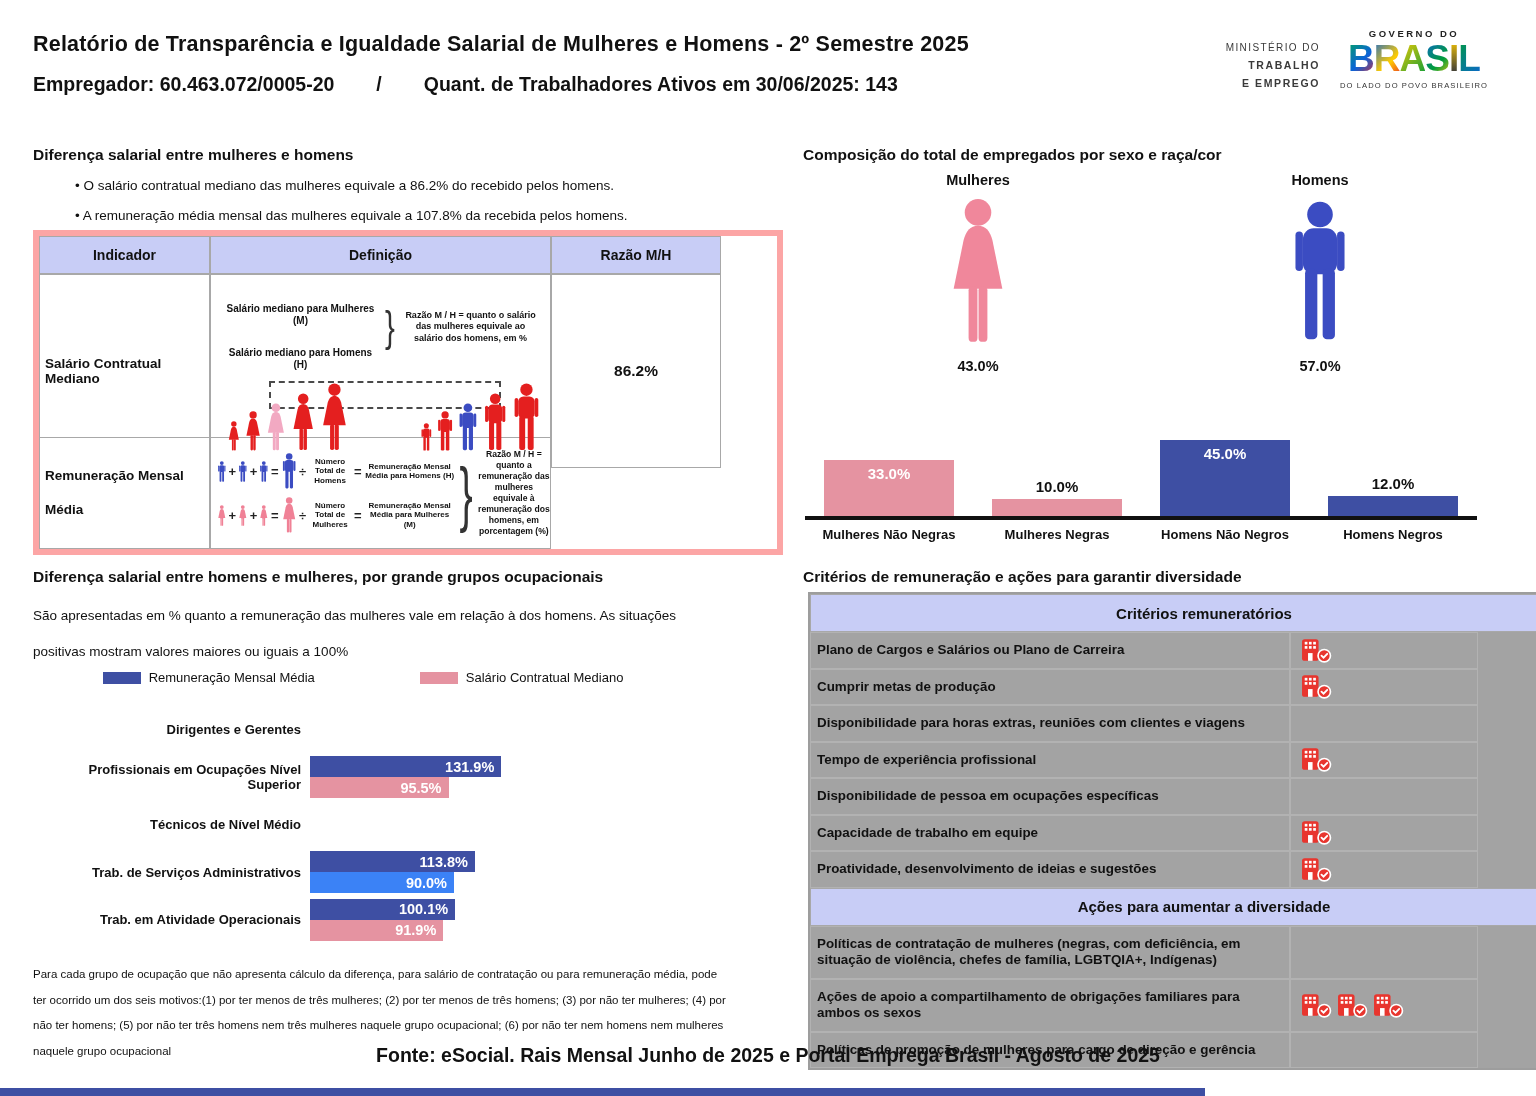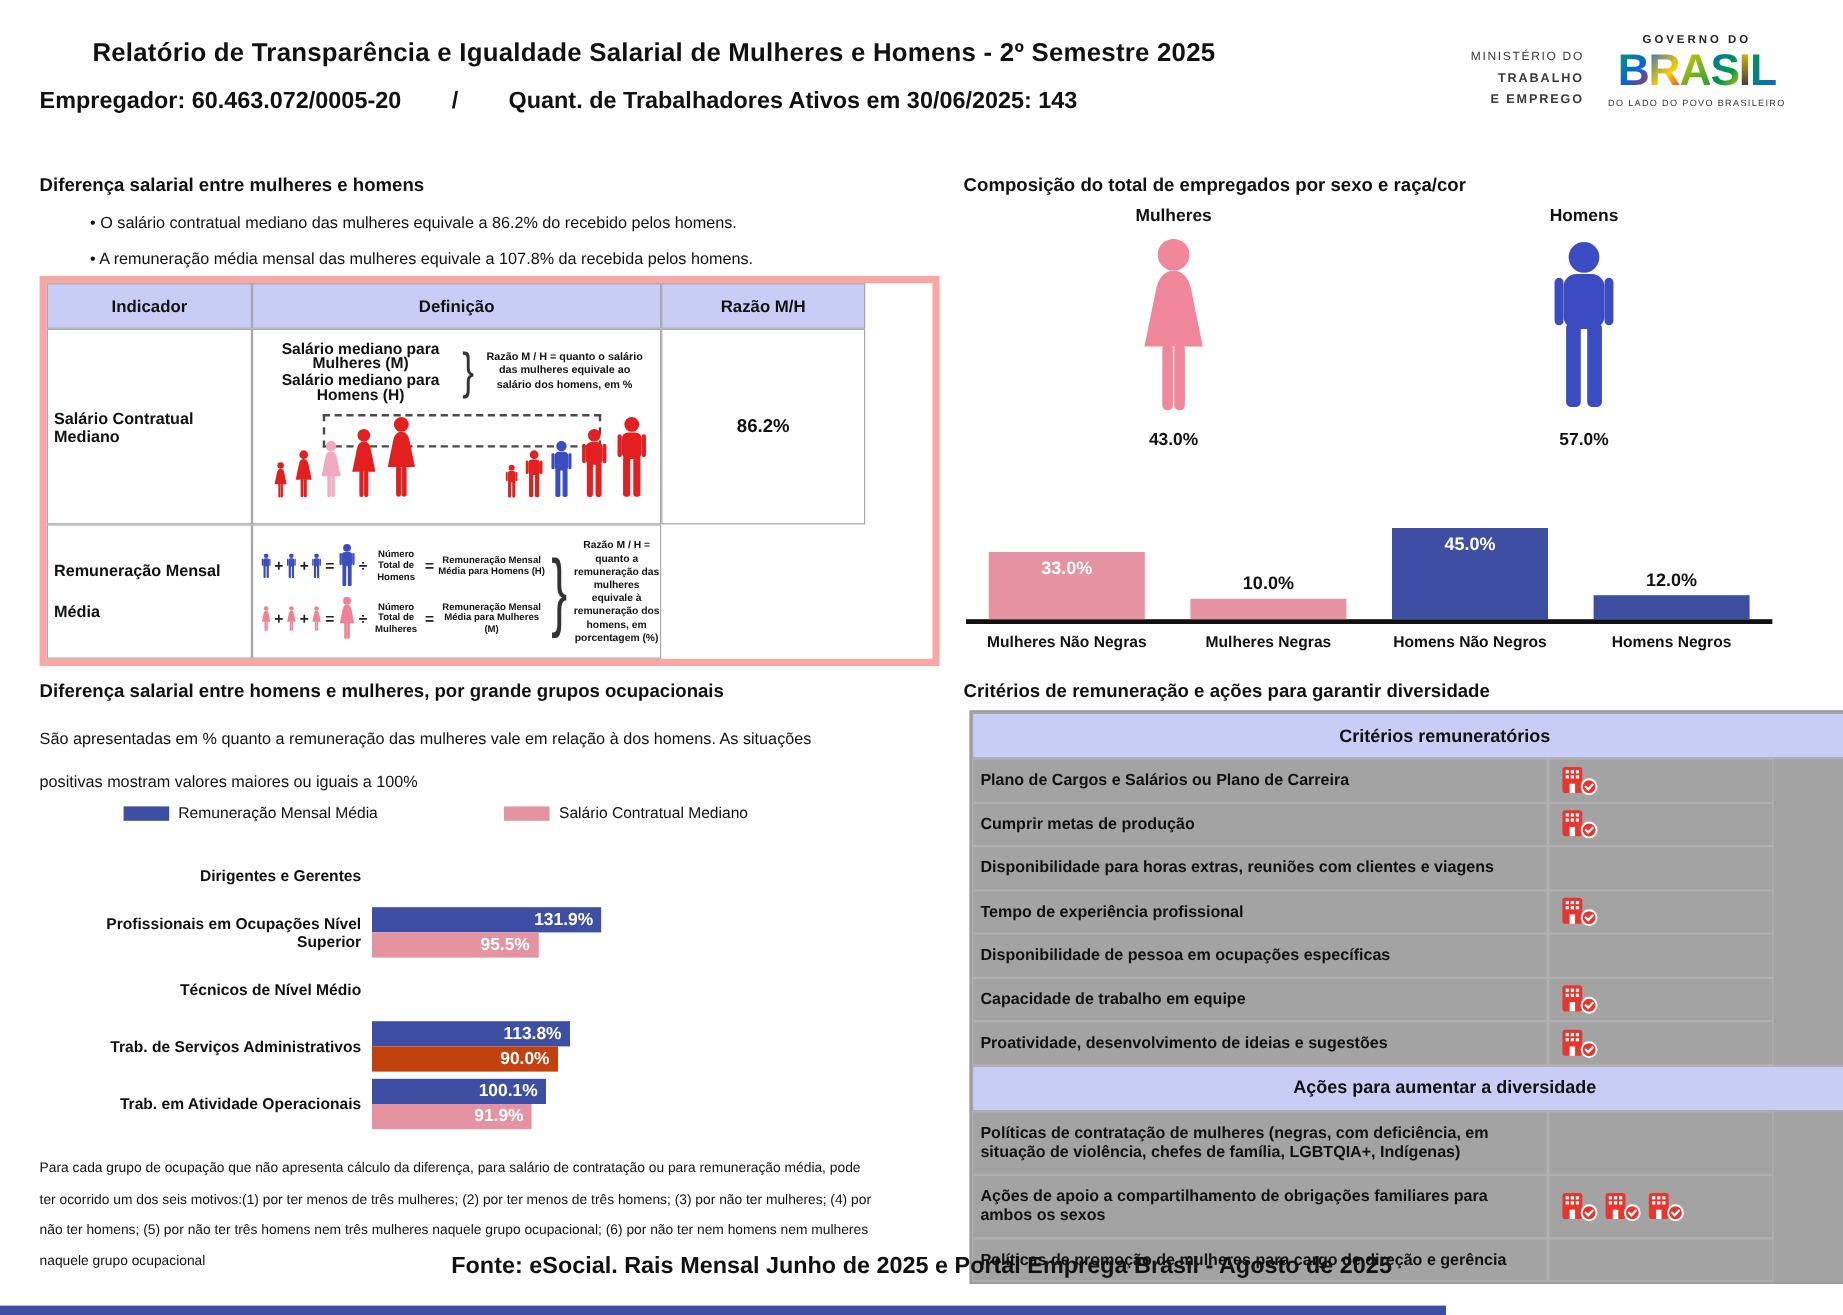--- a/index.html
+++ b/index.html
@@ -2,21 +2,21 @@
 <html><head>
 <meta charset="utf-8">
 <style>
   * { margin:0; padding:0; box-sizing:border-box; }
   html,body { background:#fff; }
   body { font-family:"Liberation Sans", sans-serif; color:#111; }
   .page { position:relative; width:1536px; height:1096px; background:#fff; overflow:hidden; }
 
   
   .hdr-left { position:absolute; left:33px; top:32px; }
-  .hdr-title { font-size:21.5px; font-weight:bold; letter-spacing:.2px;margin-left:44px; }
+  .hdr-title { font-size:21.5px; font-weight:bold; letter-spacing:.2px; }
   .hdr-line2 { margin-top:16px; font-size:19.5px; font-weight:bold; display:flex; gap:42px; }
   .ministry { position:absolute; left:1196px; top:42px; width:124px; text-align:right; color:#3a3a3a; }
   .ministry .m1 { font-size:10px; letter-spacing:1.4px; font-weight:500; }
   .ministry .m2,.ministry .m3 { font-size:10.5px; font-weight:bold; letter-spacing:1.6px; margin-top:6px; }
   .gov { position:absolute; left:1335px; top:28px; width:158px; text-align:center; }
   .gov .g-top { font-size:9.5px; font-weight:bold; letter-spacing:2.5px; color:#222; }
   .gov .g-brand { font-size:37px; font-weight:800; letter-spacing:-1px; line-height:40px; }
   .gov .g-brand span { background-clip:text; -webkit-background-clip:text; color:transparent; }
   .gov .g-bottom { font-size:7.6px; letter-spacing:1.1px; color:#333; margin-top:2px; }
   .gL1{background-image:linear-gradient(135deg,#00A859,#0B63D8 55%,#E52328);}
@@ -41,21 +41,21 @@
   .ind-head .ind-cell { background:#c8cdf6; font-weight:bold; font-size:14px;
     display:flex; align-items:center; justify-content:center; height:38px; }
   .cell-ind { display:flex; align-items:center; padding-left:5px; font-weight:bold; font-size:13.5px; }
   .cell-ratio { display:flex; align-items:center; justify-content:center; font-weight:bold; font-size:15.5px; }
   .row1 { height:163px; } .row2 { height:112px; }
   .cell-ind.two-line { line-height:34px; }
 
   
   .d1-top { display:flex; justify-content:center; align-items:center; padding-top:8px; gap:4px; }
   .d1-left { width:158px; text-align:center; }
-  .d1-left div { font-size:13px; font-weight:bold; line-height:12px; margin-top:2px; }
+  .d1-left div { font-size:10px; font-weight:bold; line-height:12px; margin-top:20px; }
   .d1-brace { font-size:42px; font-weight:200; color:#333; transform:scaleX(.7); }
   .d1-note { width:138px; font-size:9px; font-weight:bold; text-align:center; line-height:11.5px; }
   .d1-people { position:relative; height:96px; }
   .pgroup { position:absolute; bottom:16px; display:flex; align-items:flex-end; gap:3px; }
   .pg-women { left:16px; } .pg-men { right:8px; }
   .d1-dash { position:absolute; left:58px; top:10px; width:232px; height:28px; border:2px dashed #4a4a4a; }
 
   
   .d2-wrap { display:flex; align-items:center; height:100%; padding-left:6px; }
   .f-col { display:flex; flex-direction:column; gap:8px; }
@@ -308,21 +308,21 @@
       <div class="hrow">
         <div class="hlabel">Técnicos de Nível Médio</div>
         <div class="hbars"></div>
       </div>
       <div class="hrow">
         <div class="hlabel">Trab. de Serviços Administrativos</div>
         <div class="hbars">
           <div class="hbar" style="width: 165px; background: rgb(62, 79, 163);">
             <span>113.8%</span>
           </div>
-          <div class="hbar" style="width: 155px; background: #c2410c;">
+          <div class="hbar" style="width: 144px; background: #3b82f6;">
             <span>90.0%</span>
           </div>
         </div>
       </div>
       <div class="hrow">
         <div class="hlabel">Trab. em Atividade Operacionais</div>
         <div class="hbars">
           <div class="hbar" style="width: 145.1px; background: rgb(62, 79, 163);">
             <span>100.1%</span>
           </div>

